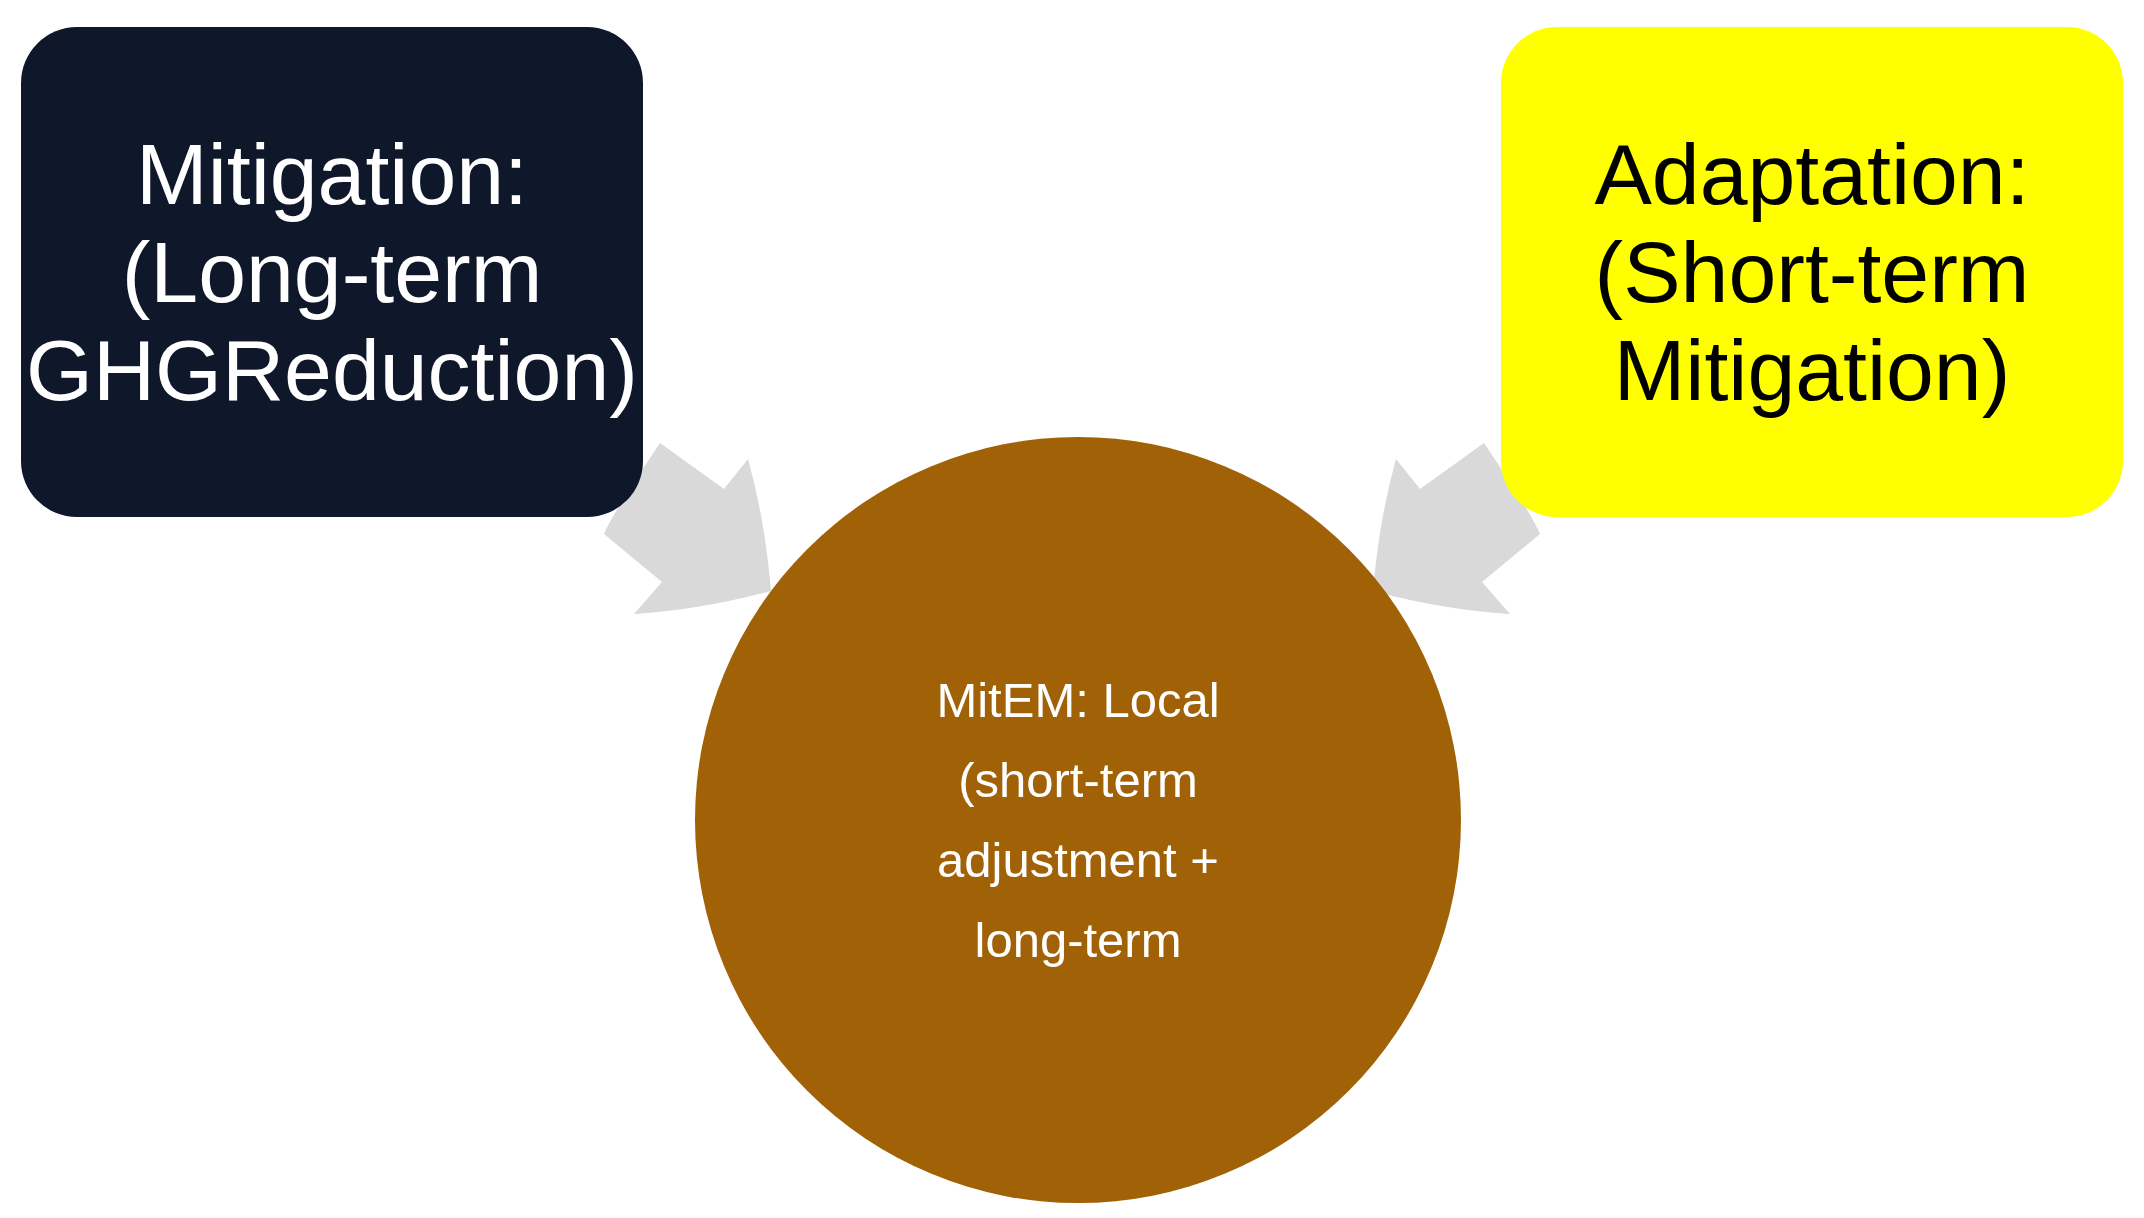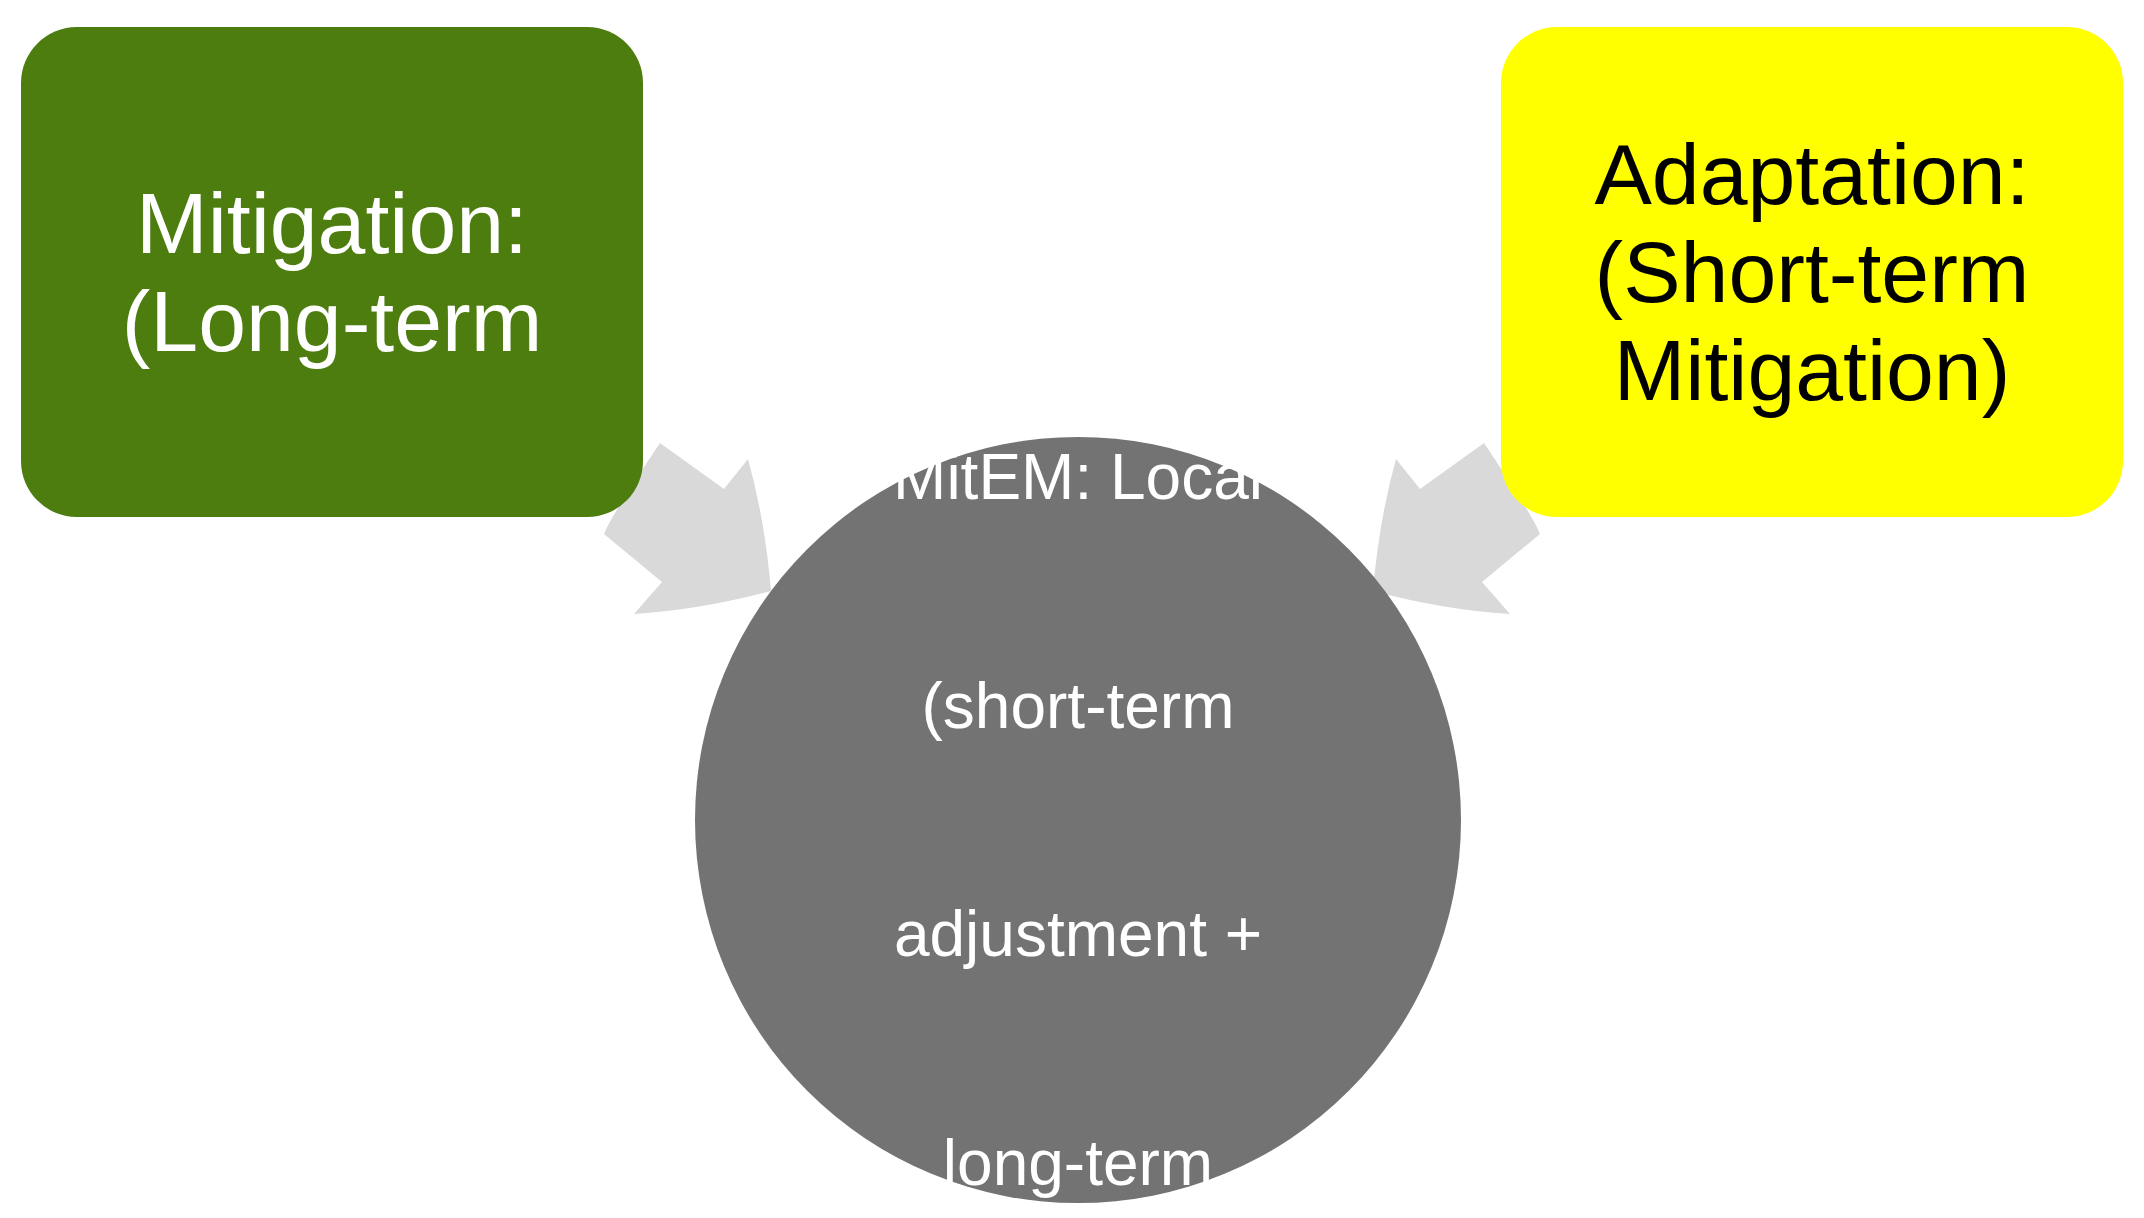--- a/index.html
+++ b/index.html
@@ -43,56 +43,56 @@
   .box {
     width: 622px;
     height: 490px;
     border-radius: 56px;
     font-size: 86px;
     line-height: 98px;
   }
   .box-mitigation {
     left: 21px;
     top: 27px;
-    background: #4d7c0f;
+    background: #0f172a;
     color: #ffffff;
   }
   .box-adaptation {
     left: 1501px;
     top: 27px;
     background: #FFFF00;
     color: #000000;
     align-items: center;
   }
   .circle-mitem {
     left: 695px;
     top: 437px;
     width: 766px;
     height: 766px;
     border-radius: 50%;
-    background: #737373;
+    background: #a16207;
     color: #ffffff;
-    font-size: 64px;
+    font-size: 49px;
     line-height: 80px;
-    justify-content: space-between;
   }
 </style>
 </head>
 <body>
 
 <div class="canvas">
 
   <svg class="arrows-layer" viewBox="0 0 2144 1218" aria-hidden="true">
     <path class="arrow" d="M 660,443 L 724,489 L 748,459 Q 765,520 771,591 Q 700,610 634,614 L 662,582 L 604,534 Q 611,516 660,443 Z"></path>
     <path class="arrow" d="M 1484,443 L 1420,489 L 1396,459 Q 1379,520 1373,591 Q 1444,610 1510,614 L 1482,582 L 1540,534 Q 1533,516 1484,443 Z"></path>
   </svg>
 
   <div class="node box box-mitigation">
     <span class="line">Mitigation:</span>
     <span class="line">(Long-term</span>
+    <span class="line">GHGReduction)</span>
   </div>
 
   <div class="node box box-adaptation">
     <span class="line">Adaptation:</span>
     <span class="line">(Short-term</span>
     <span class="line">Mitigation)</span>
   </div>
 
   <div class="node circle-mitem">
     <span class="line">MitEM: Local</span>

